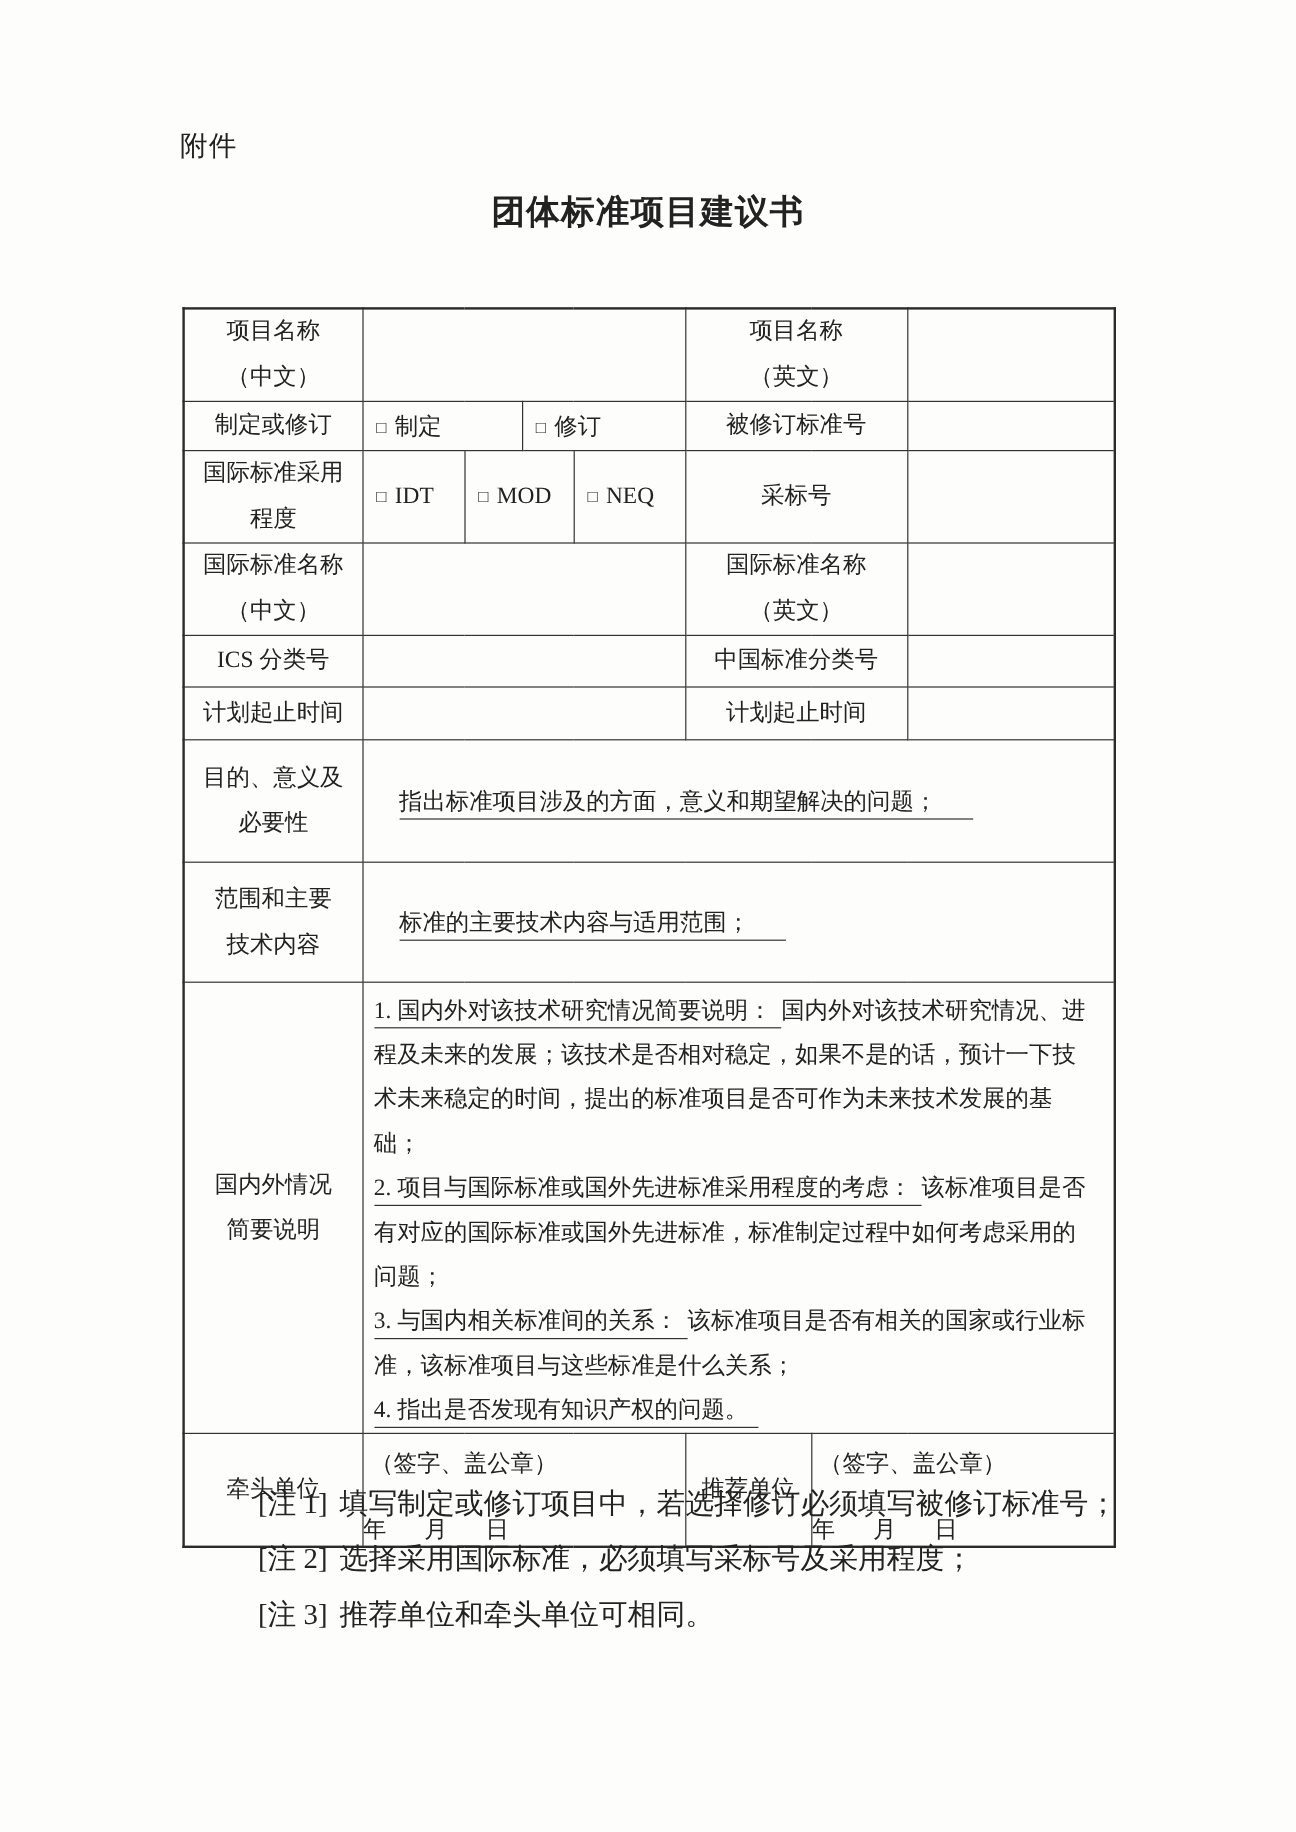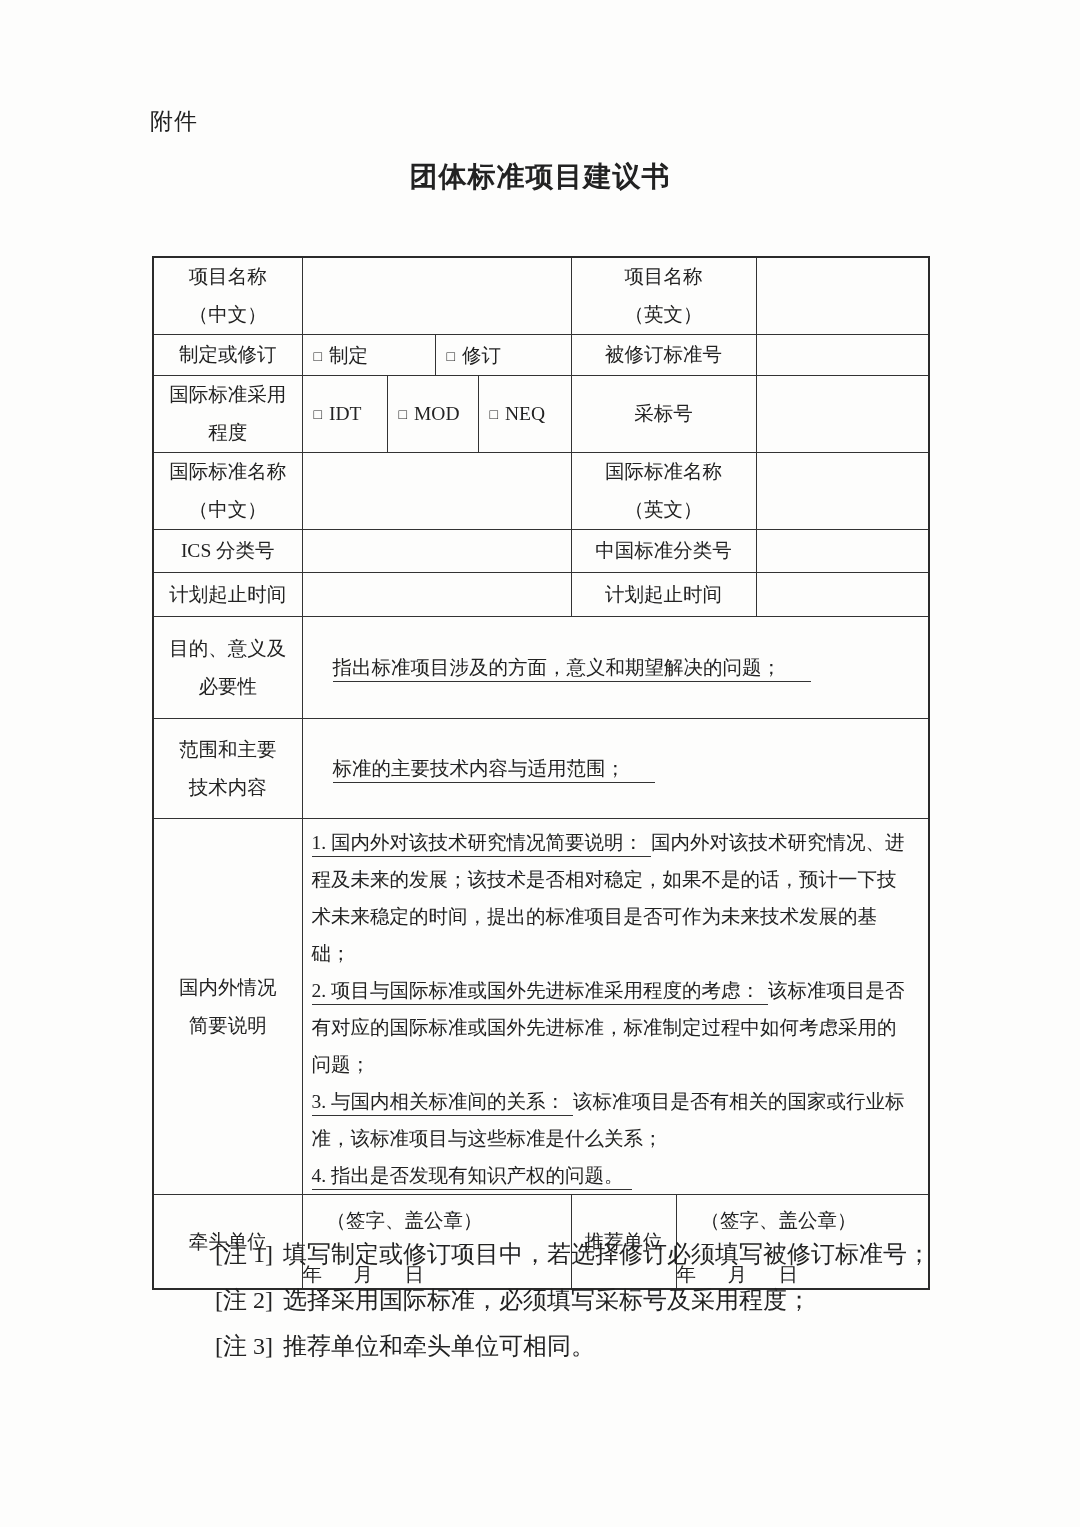--- a/index.html
+++ b/index.html
@@ -67,21 +67,21 @@
     padding-bottom: 3px;
   }
   .u-tail { padding-right: 30px; }
   .u-lead { padding-right: 8px; }
   td.big {
     vertical-align: top;
     padding: 5px 14px 0 9px;
   }
   td.big .point { line-height: 37px; text-align: left; }
   td.sign { vertical-align: top; padding-top: 14px; }
-  .sign-label { text-align: left; padding-left: 24px; line-height: 24px; }
+  .sign-label { text-align: left; padding-left: 6px; line-height: 24px; }
   .sign-date { text-align: left; margin-top: 28px; letter-spacing: 6px; font-family: Liberation Mono, monospace; }
   .notes {
     position: absolute;
     left: 215px;
     top: 1243px;
     font-size: 24px;
   }
   .note { margin-bottom: 24px; line-height: 22px; }
   .note .note-tag { margin-right: 10px; }
 </style>

